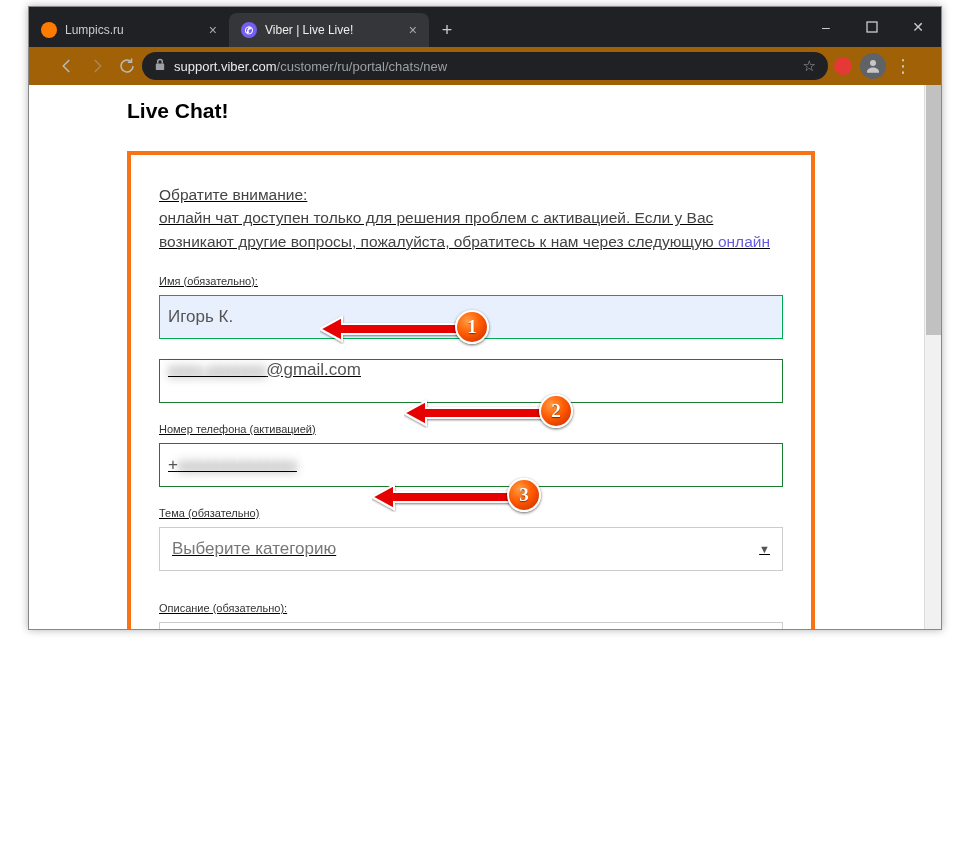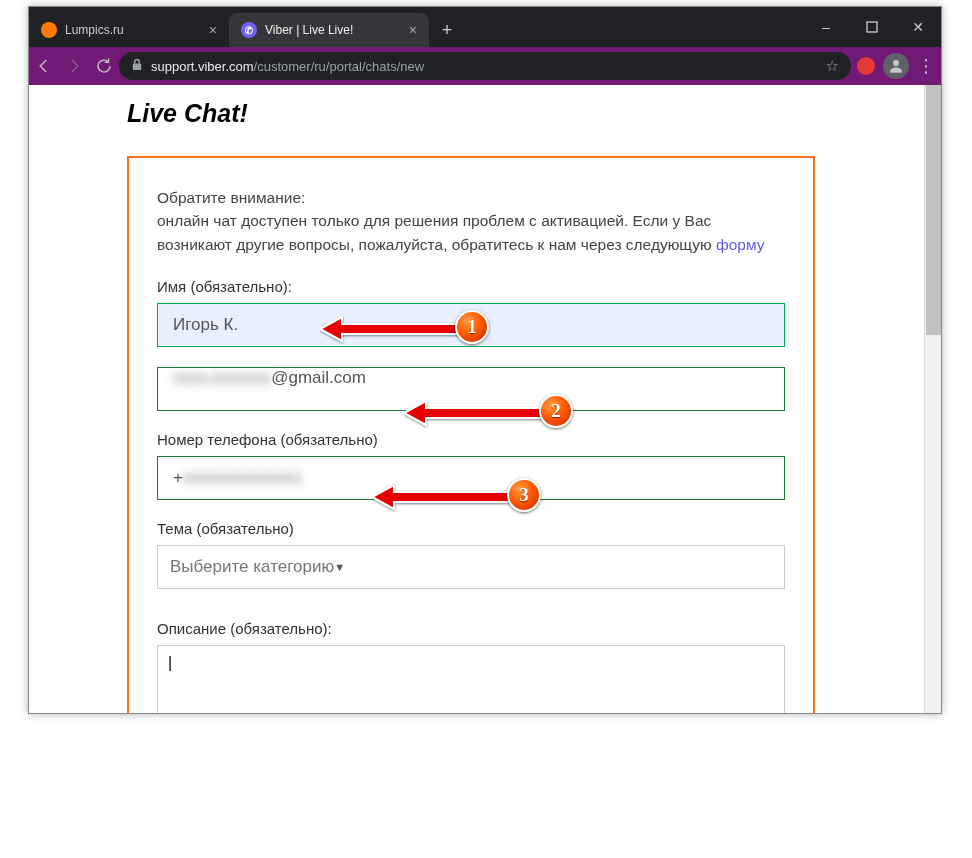--- a/index.html
+++ b/index.html
@@ -1,81 +1,81 @@
 <!DOCTYPE html>
 <html><head>
 <meta charset="utf-8">
 <style>
   * { box-sizing: border-box; margin: 0; padding: 0; font-family: "Segoe UI", Arial, sans-serif; }
   body { background: #fff; width: 972px; height: 858px; overflow: hidden; position: relative; }
 
   
   .window {
-    position: absolute; top: 6px; left: 28px; width: 914px; height: 708px;
+    position: absolute; top: 6px; left: 28px; width: 914px; height: 624px;
     background: #fff; border: 1px solid #888; box-shadow: 0 0 8px rgba(0,0,0,0.3);
     display: flex; flex-direction: column;
   }
 
   
   .titlebar { height: 40px; background: #202124; display: flex; align-items: flex-end; }
   .tab { height: 34px; display: flex; align-items: center; padding: 0 12px 0 12px; font-size: 12px; color: #ccc; position: relative; min-width: 200px; max-width: 220px; }
   .tab-inactive { background: #202124; }
   .tab-active { background: #35363a; border-top-left-radius: 8px; border-top-right-radius: 8px; color: #eee; }
   .tab .favicon { width: 16px; height: 16px; border-radius: 50%; margin-right: 8px; display:flex; align-items:center; justify-content:center; font-size:10px; }
   .favicon-orange { background: #ff7a00; }
   .favicon-viber { background: #7360f2; color:#fff; font-weight:bold; }
   .tab .tab-title { flex: 1; white-space: nowrap; overflow: hidden; text-overflow: ellipsis; }
   .tab .tab-close { font-size: 14px; color: #aaa; margin-left: 8px; cursor: pointer; }
   .newtab { width: 28px; height: 28px; color:#ccc; font-size:18px; display:flex; align-items:center; justify-content:center; cursor:pointer; margin-left:4px; margin-bottom:3px; }
   .win-controls { margin-left:auto; display:flex; height:100%; }
   .win-btn { width:46px; height:100%; display:flex; align-items:center; justify-content:center; color:#ccc; font-size:14px; cursor:pointer; }
 
   
-  .addrbar { height: 38px; background: #701a75; display:flex; align-items:center; padding:0 0; }
+  .addrbar { height: 38px; background: #a16207; display:flex; align-items:center; padding:0 23px; }
   .nav-btn { width:30px; height:30px; color:#ccc; display:flex; align-items:center; justify-content:center; cursor:pointer; border-radius:50%; font-size:16px; }
   .nav-btn svg { width:18px; height:18px; fill:none; stroke:#bbb; stroke-width:2; }
   .omnibox { flex:1; height:28px; background:#202124; border-radius:14px; display:flex; align-items:center; padding:0 12px; color:#ccc; font-size:13px; gap:8px; }
   .omnibox .lock { color:#9aa0a6; font-size:12px; }
   .omnibox .url-host { color:#e8eaed; }
   .omnibox .url-path { color:#9aa0a6; }
   .omnibox .star { margin-left:auto; color:#9aa0a6; font-size:15px; cursor:pointer; }
   .ext-btn { width:30px; height:30px; display:flex; align-items:center; justify-content:center; cursor:pointer; }
   .ext-red { width:18px; height:18px; background:#e53935; border-radius:50%; }
   .avatar { width:26px; height:26px; background:#5f6368; border-radius:50%; display:flex; align-items:center; justify-content:center; }
   .avatar svg { width:18px; height:18px; fill:#c7c7c7; }
   .menu-dots { color:#ccc; width:30px; text-align:center; font-size:18px; cursor:pointer; }
 
   
   .viewport { flex:1; display:flex; position:relative; overflow:hidden; }
   .page { flex:1; overflow-y:hidden; padding: 14px 0 0 0; }
   .scrollbar-track { width:17px; background:#f1f1f1; position:relative; border-left:1px solid #ddd; }
   .scrollbar-thumb { width:15px; position:absolute; left:1px; top:0; height:250px; background:#c1c1c1; border-radius:0; }
 
   .page-inner { margin-left: 98px; width: 688px; }
-  .page-title { font-size:25px; font-weight:bold; color:#000; font-family:Verdana, sans-serif; margin-bottom: 28px; font-style: italic; }
-
-  .card { border:2px solid #f97316; padding: 28px 28px 10px 28px; }
+  .page-title { font-size:21px; font-weight:bold; color:#000; font-family:Verdana, sans-serif; margin-bottom: 28px; }
+
+  .card { border:4px solid #f97316; padding: 28px 28px 10px 28px; text-decoration: underline; }
   .notice { font-size:15.5px; color:#444; line-height:1.5; margin-bottom: 22px; font-family:Verdana, sans-serif; }
   .notice a { color:#665cde; text-decoration:none; }
 
-  .field-label { font-size:15px; color:#333; margin-bottom:8px; font-family:Verdana, sans-serif;margin-top:17px; }
+  .field-label { font-size:11px; color:#333; margin-bottom:8px; font-family:Verdana, sans-serif;margin-top:17px; }
   .text-input {
-    width:100%; height:44px; border:1px solid #197b30; padding:0 15px;
+    width:100%; height:44px; border:1px solid #197b30; padding:0 8px;
     font-size:17px; font-family:Verdana, sans-serif; color:#555;
     margin-bottom:20px; outline:none;
   }
   .text-input.highlight { background:#e8f0fe; border:1px solid #0a5; }
   .partial-blur { display:inline-block; }
   .partial-blur .hid { color:transparent; text-shadow: 0 0 8px rgba(60,60,60,0.7); }
   .partial-blur .vis { color:#555; }
 
   .select {
     width:100%; height:44px; border:1px solid #ccc; padding:0 12px;
     font-size:17px; color:#777; display:flex; align-items:center;
-    cursor:pointer; margin-bottom:31px;
+    justify-content:space-between; cursor:pointer; margin-bottom:31px;
     font-family:Verdana, sans-serif; background:#fff;
   }
   .select .caret { font-size:11px; color:#555; }
 
   .textarea {
     width:100%; height:130px; border:1px solid #ccc; padding:8px 10px;
     font-size:16px; font-family:Verdana, sans-serif; resize:none; outline:none;
   }
 
   
@@ -163,34 +163,34 @@
   </div>
 
   <div class="viewport">
     <div class="page">
       <div class="page-inner">
         <div class="page-title">Live Chat!</div>
 
         <div class="card">
           <div class="notice">
             <span>Обратите внимание:</span><br>
-            <span>онлайн чат доступен только для решения проблем с активацией. Если у Вас возникают другие вопросы, пожалуйста, обратитесь к нам через следующую </span><a href="#">форму</a>
+            <span>онлайн чат доступен только для решения проблем с активацией. Если у Вас возникают другие вопросы, пожалуйста, обратитесь к нам через следующую </span><a href="#">онлайн</a>
           </div>
 
           
           <div class="field-label">Имя (обязательно):</div>
           <input class="text-input highlight" value="Игорь К." style="">
 
           
           <div class="text-input" style="display:flex;align-items:flex-start;">
             <span class="partial-blur"><span class="hid">xxxx.xxxxxxx</span><span class="vis">@gmail.com</span></span>
           </div>
 
           
-          <div class="field-label">Номер телефона (обязательно)</div>
+          <div class="field-label">Номер телефона (активацией)</div>
           <div class="text-input" style="display:flex;align-items:center;">
             <span class="partial-blur"><span class="vis">+</span><span class="hid">xxxxxxxxxxxxxx</span></span>
           </div>
 
           
           <div class="field-label">Тема (обязательно)</div>
           <div class="select">
             <span>Выберите категорию</span>
             <span class="caret">▼</span>
           </div>

